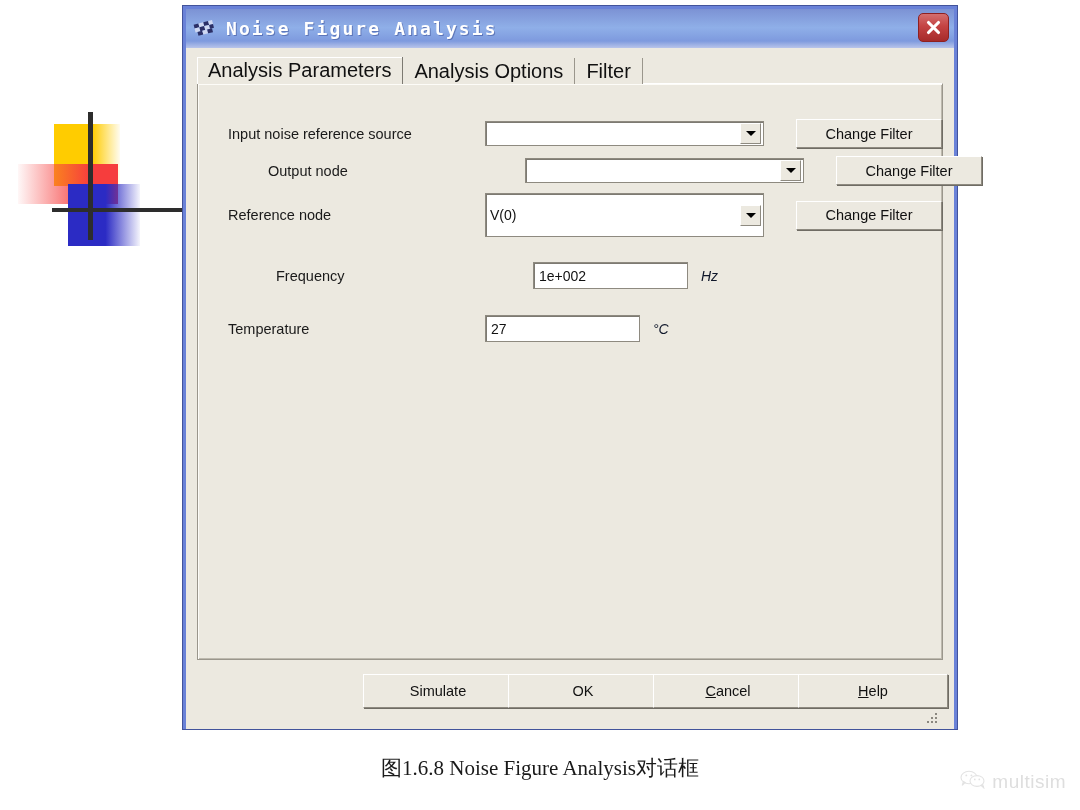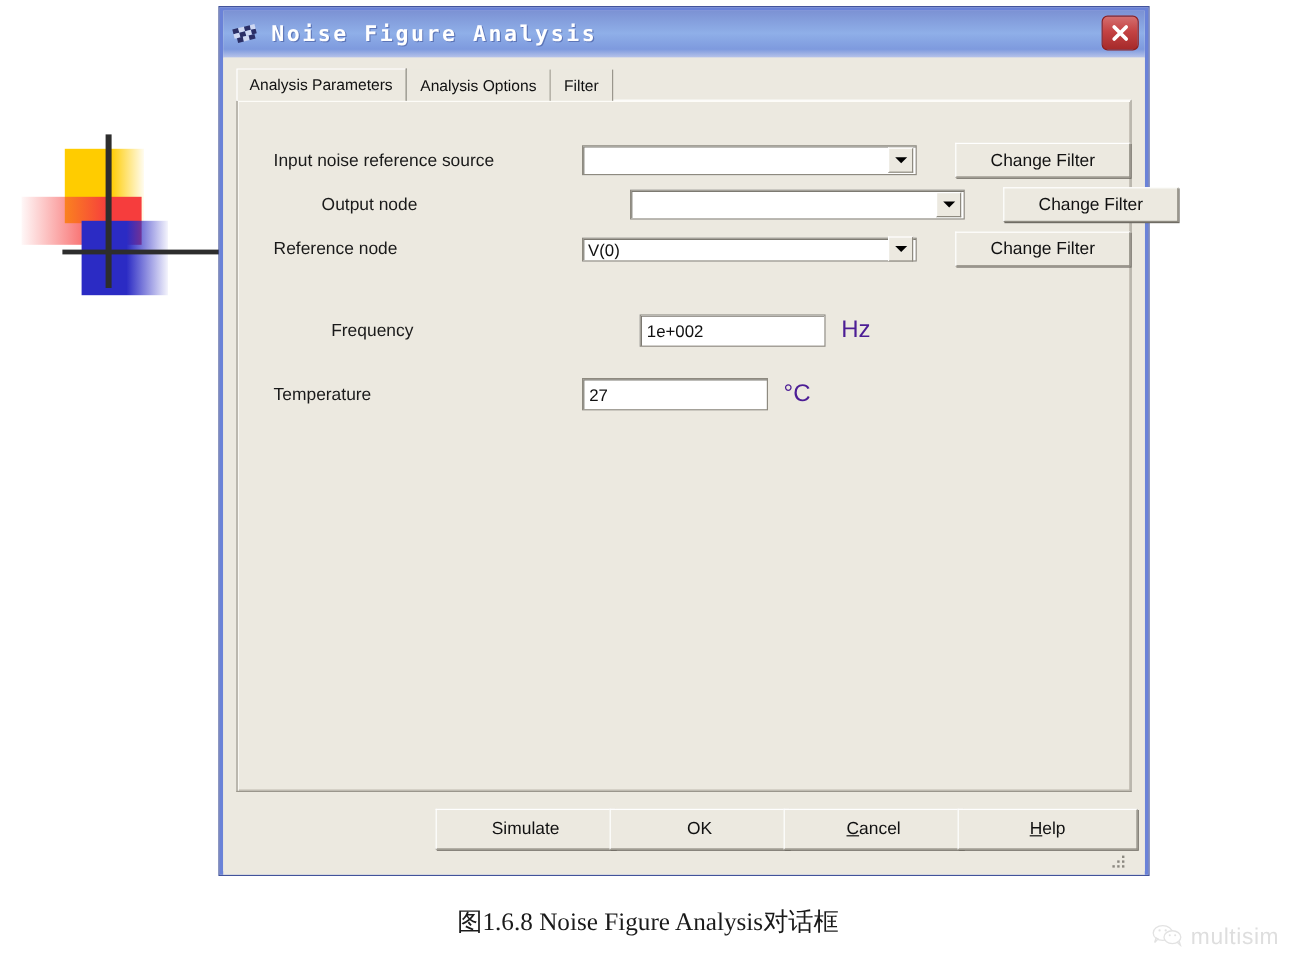--- a/index.html
+++ b/index.html
@@ -73,21 +73,21 @@
   }
   #close-btn svg { display: block; }
 
   
   #dlg-body { position: relative; height: 681px; background: #ece9e0; padding: 9px 11px 0 11px; }
 
   #tabstrip { display: flex; align-items: flex-end; height: 27px; position: relative; z-index: 3; }
   .tab {
     height: 26px; padding: 0 11px;
     display: flex; align-items: center;
-    font-size: 13px; color: #111;
+    font-size: 20px; color: #111;
     background: #ece9e0;
     border-right: 1px solid #9a968c;
     cursor: pointer;
     white-space: nowrap;
   }
   .tab.selected {
     background: #ece9e0;
     border-right: 1px solid #7d7a72;
     box-shadow: inset 1px 1px 0 #ffffff;
     height: 27px;
@@ -135,21 +135,21 @@
   }
 
   .textbox {
     height: 27px; background: #ffffff;
     border: 1px solid #8e8a80;
     box-shadow: inset 1px 1px 0 #7d7a72;
     display: flex; align-items: center;
     font-size: 14px; color: #111; padding-left: 5px;
     cursor: text;
   }
-  .unit { font-size: 20px; color: #4c1d95; margin-left: 13px; }
+  .unit { font-size: 14px; color: #0f172a; margin-left: 13px; font-style: italic; }
 
   .btn {
     background: #ece9e0;
     border: 1px solid #8e8a80;
     border-top-color: #ffffff; border-left-color: #ffffff;
     box-shadow: 1px 1px 0 #6f6c64;
     display: flex; align-items: center; justify-content: center;
     font-size: 14.5px; color: #111;
     cursor: pointer;
     white-space: nowrap;
@@ -260,21 +260,21 @@
                 <span class="caret"></span>
               </span>
           </div>
           <div class="btn" style="width:146px; height:29px; margin-left:32px;">
             <span>Change Filter</span>
           </div>
         </div>
 
         <div class="row" style="left:30px; top:109px; width:715px;">
           <div class="lbl" style="width:257px;">Reference node</div>
-          <div class="combo" style="width:279px; height:20px;">
+          <div class="combo" style="width:279px; height:44px;">
             <span class="val">V(0)</span>
             <span class="arrow-btn">
                 <span class="caret"></span>
               </span>
           </div>
           <div class="btn" style="width:146px; height:29px; margin-left:32px;">
             <span>Change Filter</span>
           </div>
         </div>
 

